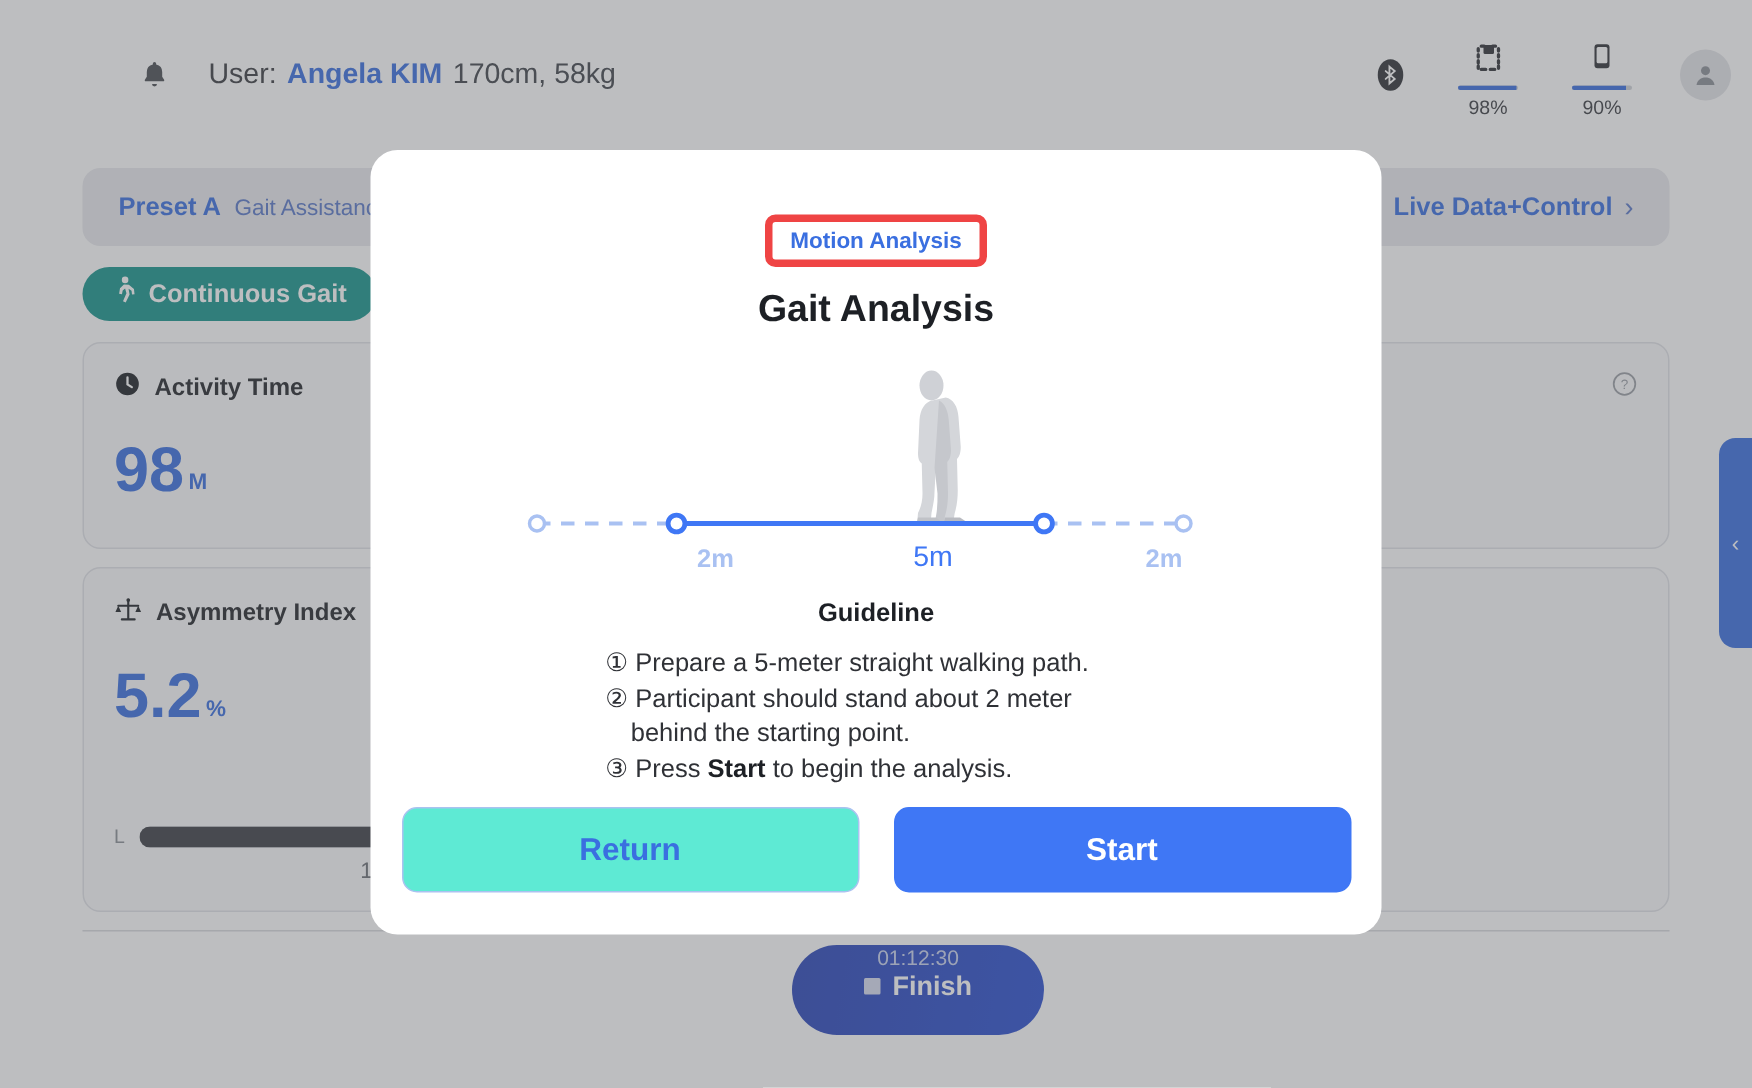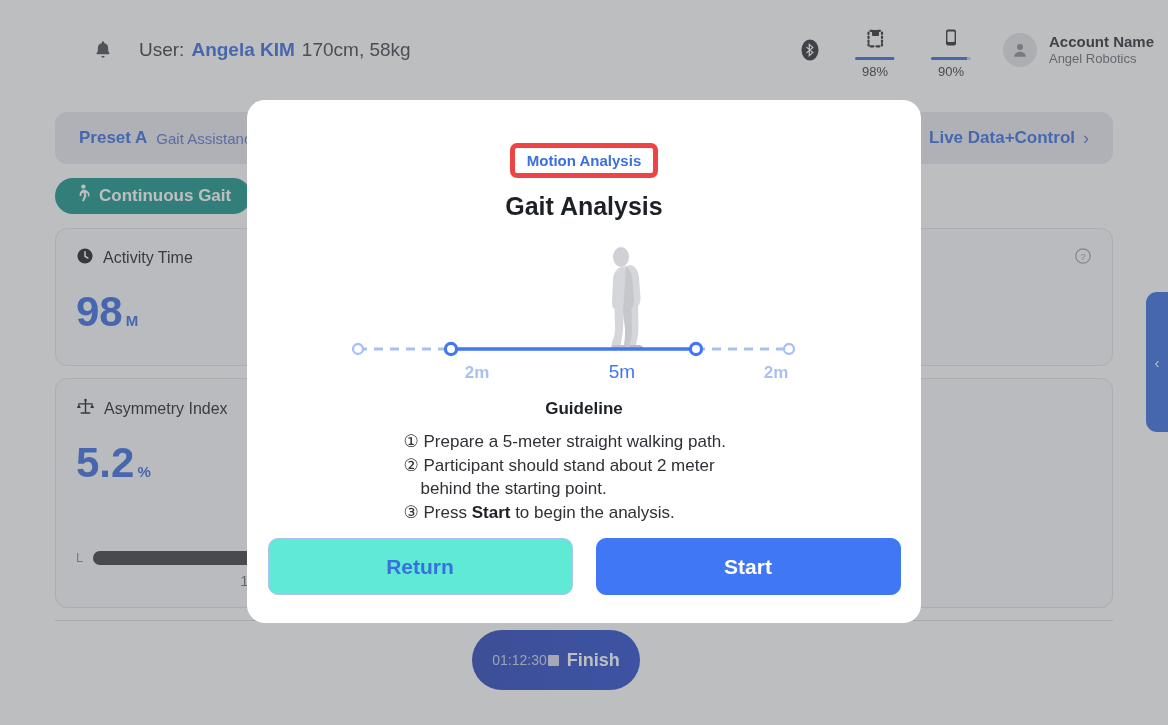--- a/index.html
+++ b/index.html
@@ -48,21 +48,21 @@
   
   .chips{position:absolute;left:55px;top:178px;display:flex;align-items:center;gap:14px;}
   .chip{height:36px;border-radius:18px;display:flex;align-items:center;gap:9px;
     padding:0 20px;font-size:17px;font-weight:bold;box-sizing:border-box;}
   .chip.on{background:#17948c;color:#ffffff;}
   .chip.off{background:#e6e7eb;color:#8b8f97;}
 
   
   .card{position:absolute;border:1px solid #e2e3e8;border-radius:12px;background:#fbfbfc;box-sizing:border-box;}
   .card-head{display:flex;align-items:center;gap:9px;padding:18px 20px 0 20px;}
-  .card-title{font-size:16px;font-weight:normal;color:#23262b;}
+  .card-title{font-size:16px;font-weight:bold;color:#23262b;}
   .card-help{margin-left:auto;width:18px;height:18px;}
   .big{padding:22px 20px 0 20px;display:flex;align-items:flex-end;gap:3px;}
   .big .v{font-size:42px;font-weight:bold;line-height:1;}
   .big .u{font-size:15px;font-weight:bold;padding-bottom:4px;}
   .blue{color:#3a6fe0;}
   .teal{color:#17948c;}
 
   .lr-wrap{position:absolute;left:20px;right:20px;bottom:42px;display:flex;align-items:center;gap:10px;}
   .lr-tag{font-size:13px;color:#8b8f97;}
   .lr-bar{flex:1;height:14px;border-radius:7px;background:#c9cbd1;overflow:hidden;display:flex;}
@@ -72,23 +72,23 @@
   .sub-label{padding:18px 20px 0 20px;font-size:15px;color:#23262b;}
 
   .divider{position:absolute;left:55px;top:620px;width:1058px;height:1px;background:#d9dade;}
 
   
   .side-tab{position:absolute;right:0;top:292px;width:22px;height:140px;
     background:#3a6fe0;border-radius:11px 0 0 11px;display:flex;align-items:center;justify-content:center;}
   .side-tab span{color:#ffffff;font-size:15px;}
 
   
-  .finish{position:absolute;left:472px;top:630px;width:168px;height:60px;border-radius:30px;
+  .finish{position:absolute;left:528px;top:630px;width:168px;height:60px;border-radius:30px;
     background:linear-gradient(100deg,#2a45b8,#2b4fd0);
-    display:flex;flex-direction:row;align-items:center;justify-content:center;gap:1px;}
+    display:flex;flex-direction:column;align-items:center;justify-content:flex-start;gap:1px;}
   .finish .t{font-size:14px;color:#c9d2ef;}
   .finish .b{display:flex;align-items:center;gap:8px;font-size:18px;font-weight:bold;color:#ffffff;}
   .stop-sq{width:11px;height:11px;background:#d7dcf0;border-radius:1px;display:block;}
 
   
   #overlay{position:absolute;inset:0;background:rgba(90,92,98,0.40);}
 
   #modal{
     position:absolute;left:247px;top:100px;width:674px;height:523px;
     background:#ffffff;border-radius:18px;box-sizing:border-box;
@@ -161,24 +161,20 @@
           </div>
         <div class="batt-pct">90%</div>
       </div>
 
       <div class="account">
         <div class="avatar">
           <svg width="20" height="20" viewBox="0 0 24 24">
               <circle cx="12" cy="8.5" r="3.6" fill="#8b8f97"></circle>
               <path d="M4.8 20c.6-4 3.6-6 7.2-6s6.6 2 7.2 6z" fill="#8b8f97"></path>
             </svg>
-        </div>
-        <div class="acc-txt">
-          <div class="acc-name">Account Name</div>
-          <div class="acc-org">Angel Robotics</div>
         </div>
       </div>
     </div>
   </div>
 
   <div class="preset-row">
     <span class="preset-a">Preset A</span>
     <span class="preset-sub">Gait Assistance</span>
     <span class="preset-right">
       <b>Live Data+Control</b>

